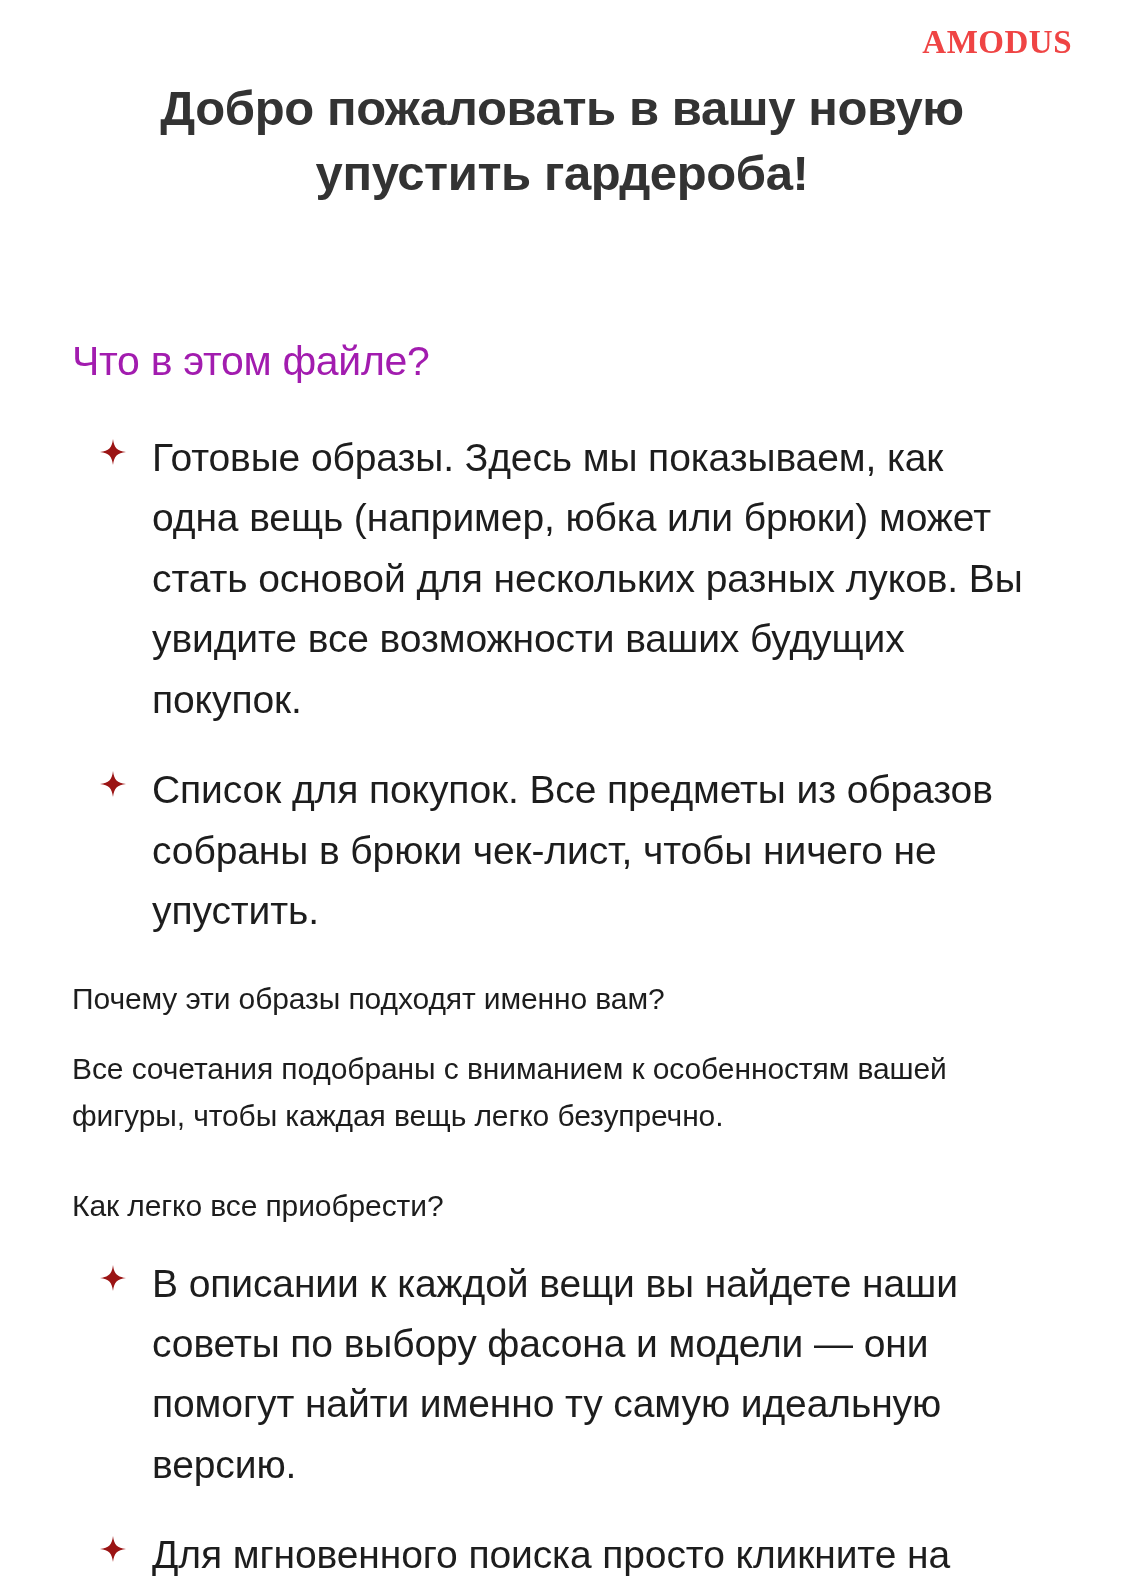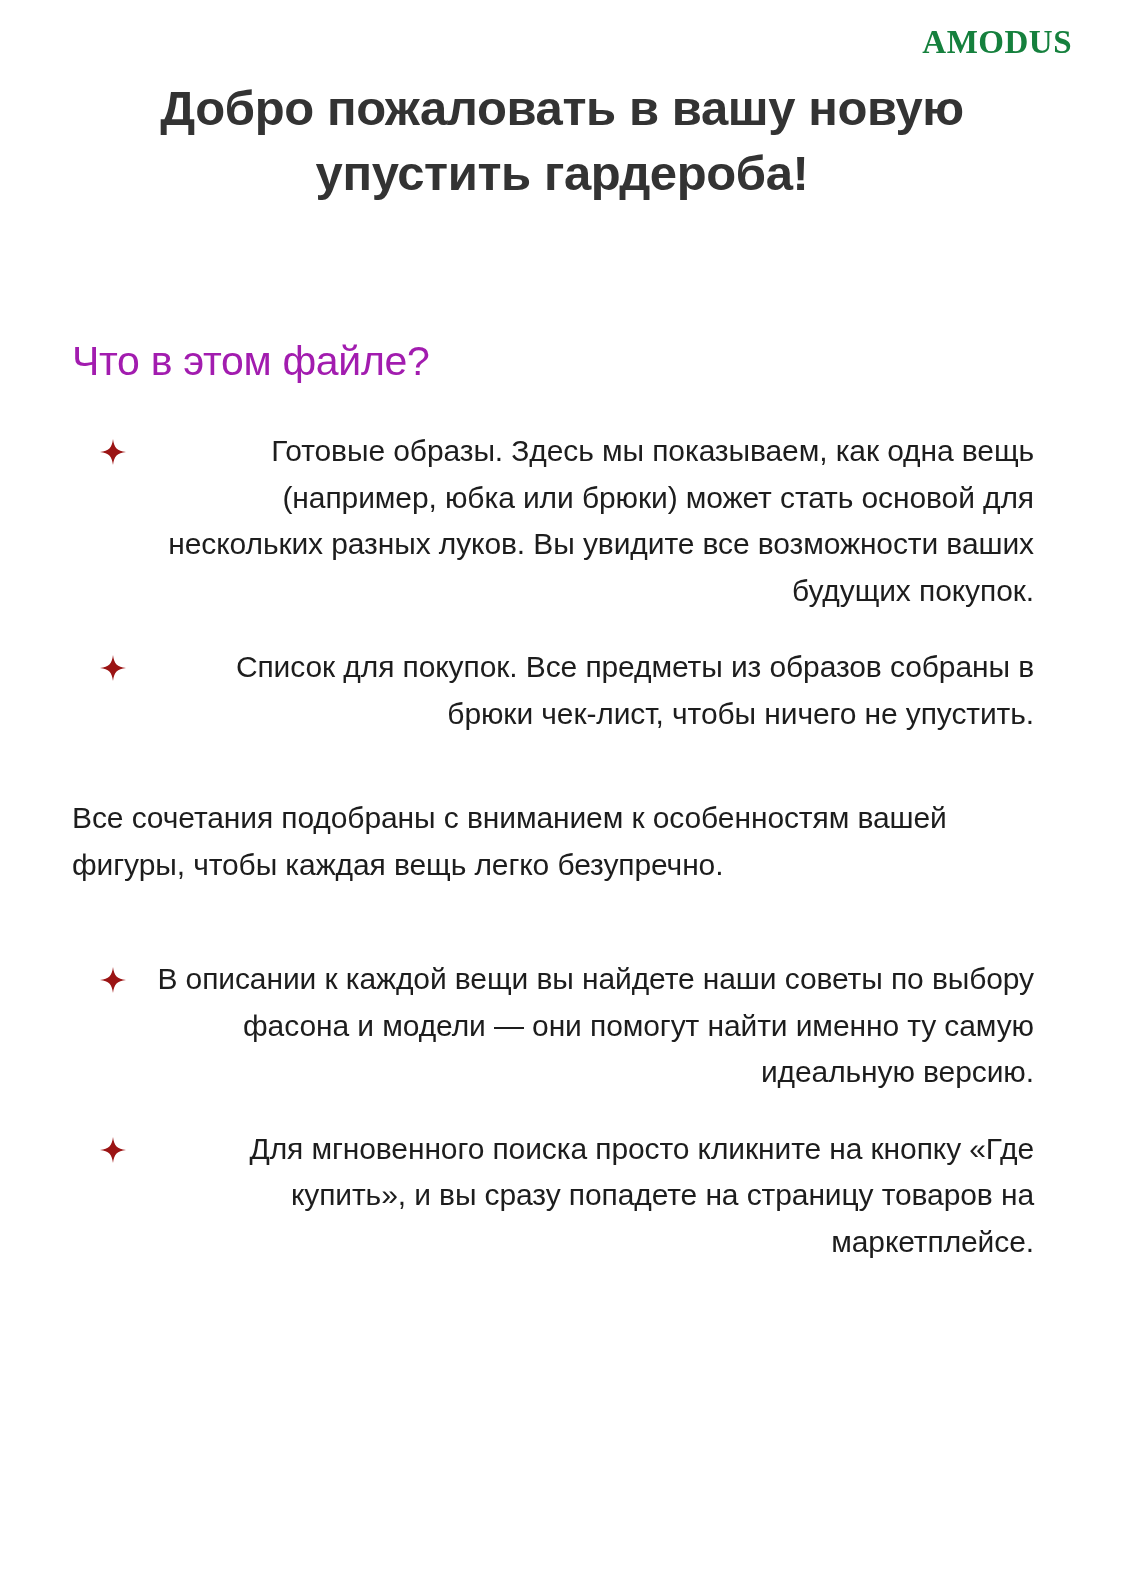--- a/index.html
+++ b/index.html
@@ -34,21 +34,21 @@
     display: flex;
     align-items: center;
     justify-content: flex-end;
   }
 
   .brand-logo {
     font-family: "Liberation Serif", "DejaVu Serif", serif;
     font-weight: 700;
     font-size: 33px;
     letter-spacing: 0.5px;
-    color: #15803d;
+    color: #ef4444;
     line-height: 1;
     white-space: nowrap;
   }
 
   
   .title {
     position: absolute;
     top: 76px;
     left: 62px;
     right: 62px;
@@ -82,25 +82,24 @@
   .bullet-list {
     list-style: none;
     margin: 0;
     padding: 0;
   }
 
   .bullet-item {
     position: relative;
     padding-left: 80px;
     margin-bottom: 30px;
-    font-size: 30px;
+    font-size: 39px;
     line-height: 1.55;
     color: #1d1d1d;
     letter-spacing: -0.1px;
-    text-align: right;
   }
 
   .bullet-item:last-child {
     margin-bottom: 0;
   }
 
   .star-icon {
     position: absolute;
     left: 28px;
     top: 11px;
@@ -162,26 +161,30 @@
             <path d="M50 0 C54 34 66 46 100 50 C66 54 54 66 50 100 C46 66 34 54 0 50 C34 46 46 34 50 0 Z" fill="#9B1414"></path>
           </svg>
         </span>
         <span>Список для покупок. Все предметы из образов собраны в брюки чек-лист, чтобы ничего не упустить.</span>
       </li>
     </ul>
 
     <div class="spacer-md"></div>
 
     <div class="para-block">
+      <p class="para">Почему эти образы подходят именно вам?</p>
       <div class="spacer-sm"></div>
       <p class="para">Все сочетания подобраны с вниманием к особенностям вашей фигуры, чтобы каждая вещь легко безупречно.</p>
     </div>
 
     <div class="spacer-lg"></div>
 
+    <div class="para-block">
+      <p class="para">Как легко все приобрести?</p>
+    </div>
 
     <div class="spacer-sm"></div>
 
     <ul class="bullet-list">
       <li class="bullet-item">
         <span class="star-icon">
           <svg viewBox="0 0 100 100" xmlns="http://www.w3.org/2000/svg" aria-hidden="true">
             <path d="M50 0 C54 34 66 46 100 50 C66 54 54 66 50 100 C46 66 34 54 0 50 C34 46 46 34 50 0 Z" fill="#9B1414"></path>
           </svg>
         </span>

